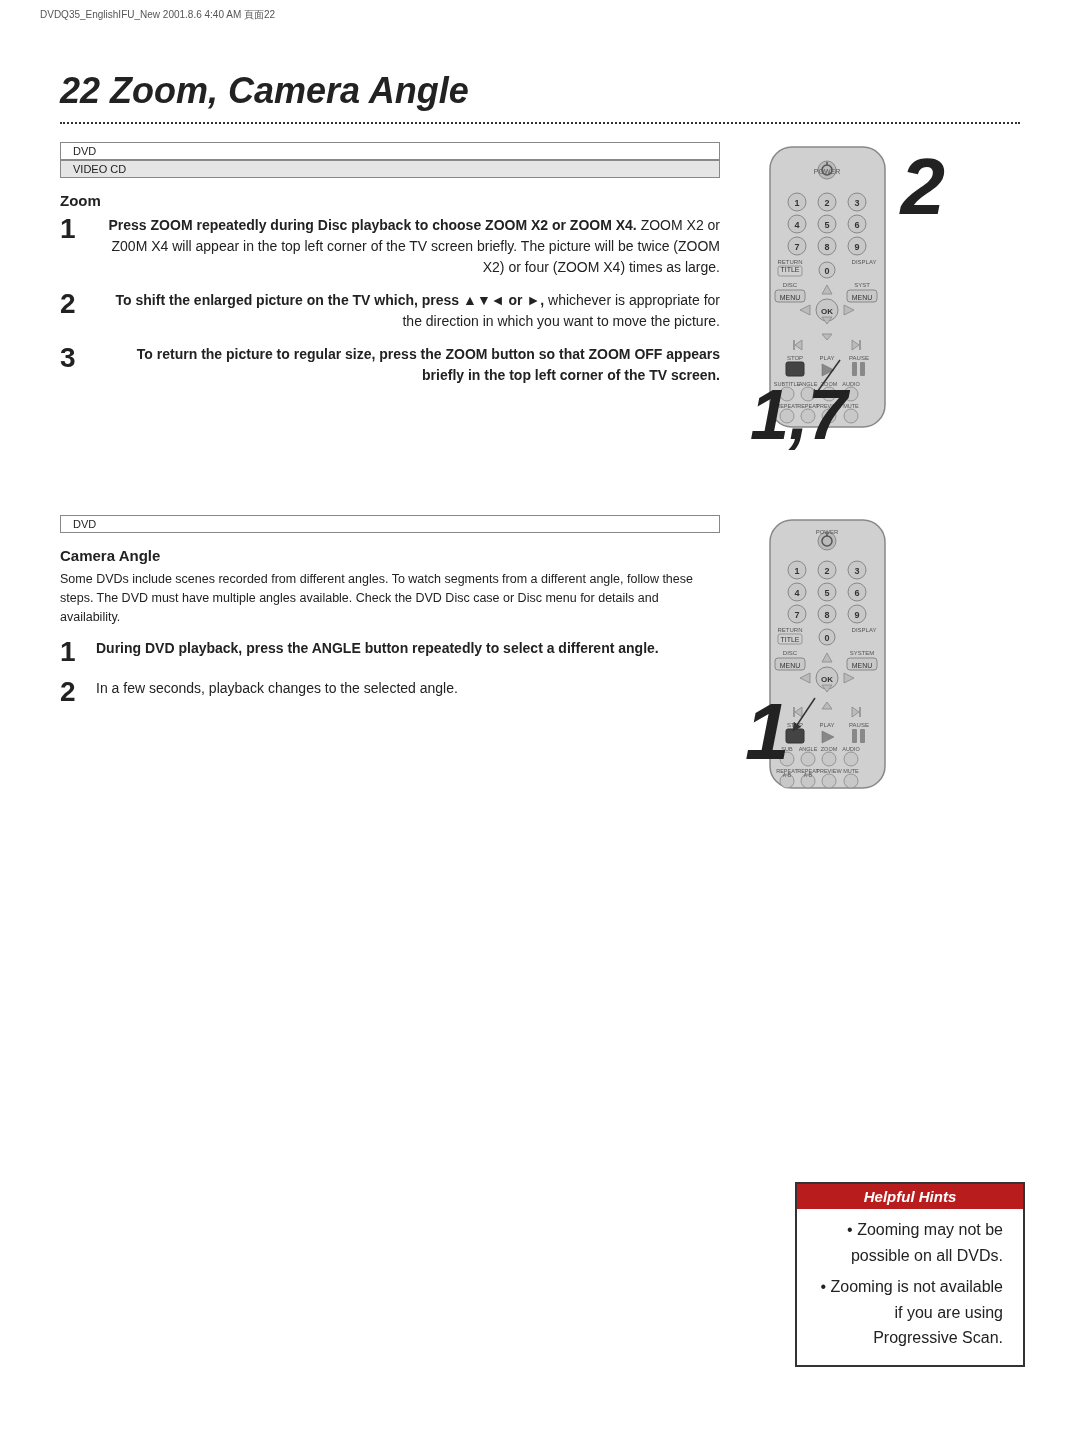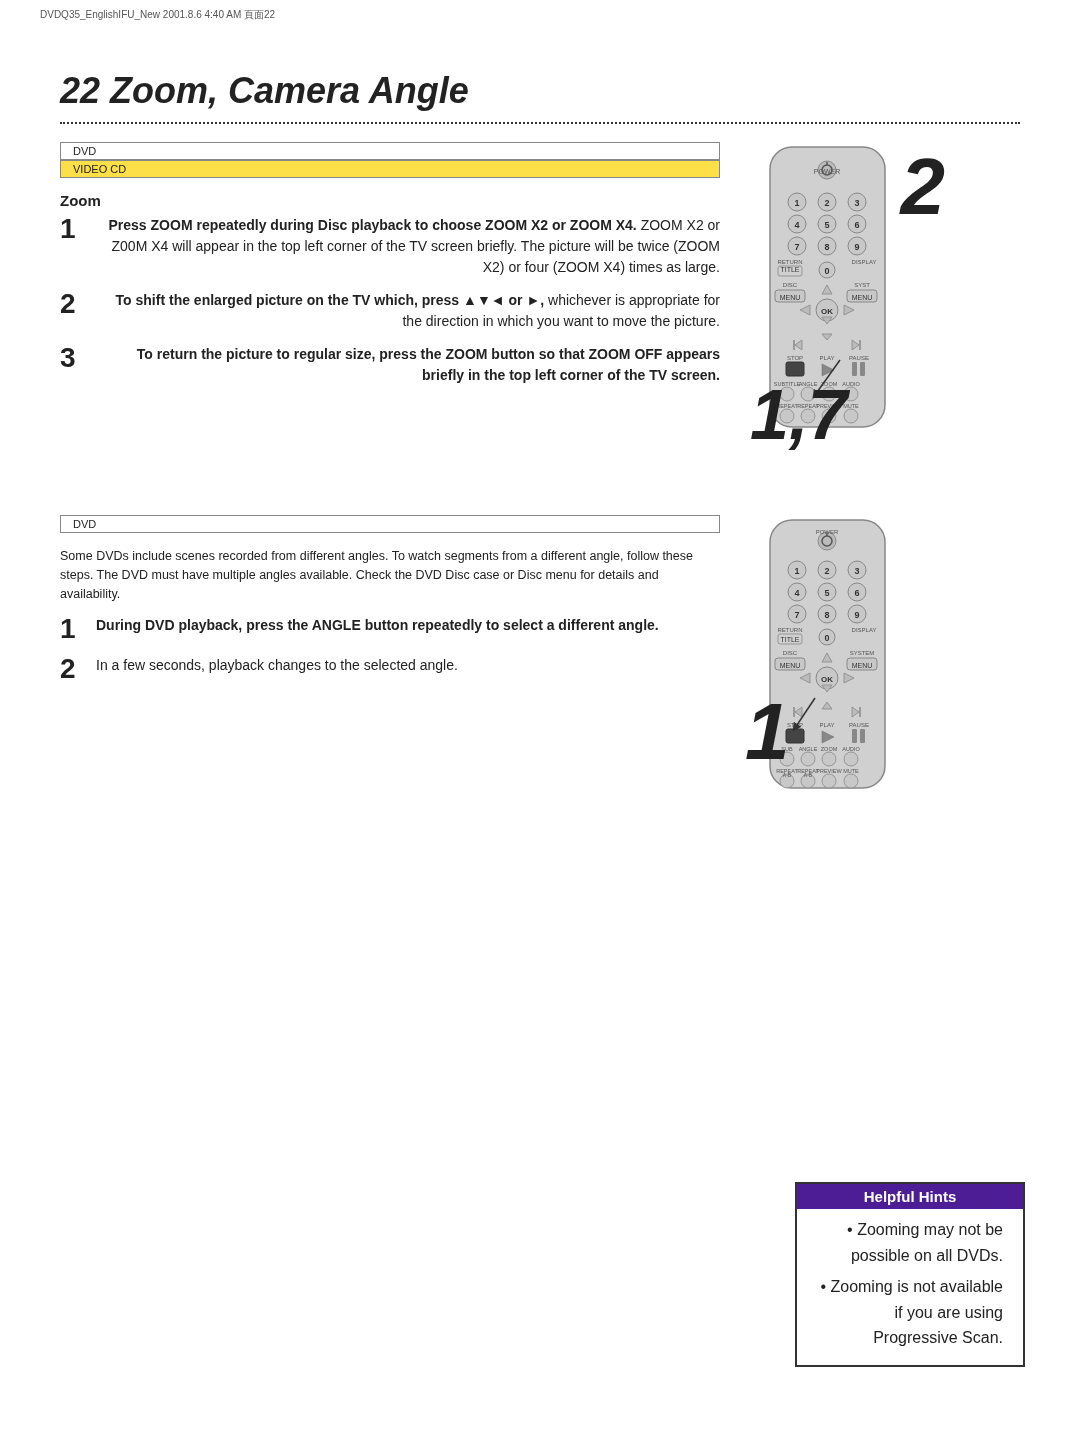--- a/index.html
+++ b/index.html
@@ -49,21 +49,21 @@
       margin-bottom: 14px;
       flex-direction: column;
     }
     .mode-badge {
       border: 1px solid #888;
       padding: 2px 12px;
       font-size: 11px;
       background: #fff;
     }
     .mode-badge.active {
-      background: #fde047;
+      background: #e5e5e5;
     }
 
     
     .two-col {
       display: flex;
       gap: 0;
     }
     .left-col {
       flex: 1;
       padding-right: 20px;
@@ -112,22 +112,23 @@
     
     .helpful-hints-box {
       position: absolute;
       right: 55px;
       bottom: 70px;
       width: 230px;
       border: 2px solid #333;
       background: #fff;
     }
     .helpful-hints-title {
-      background: #4c1d95;
+      background: #b91c1c;
       color: #fff;
+      font-style: italic;
       font-weight: bold;
       font-size: 15px;
       text-align: center;
       padding: 4px 8px;
     }
     .helpful-hints-body {
       padding: 8px 20px;
       font-size: 16px;
       line-height: 1.6;
       text-align: right;
@@ -309,20 +310,21 @@
   </div>
 
   <div style="height:30px;"></div>
   <div class="two-col">
     <div class="left-col">
 
       <div class="mode-badges">
         <div class="mode-badge">DVD</div>
       </div>
 
+      <div class="section-heading">Camera Angle</div>
       <p class="body-text">Some DVDs include scenes recorded from different angles. To watch segments from a different angle, follow these steps. The DVD must have multiple angles available. Check the DVD Disc case or Disc menu for details and availability.</p>
 
       <div class="step-row">
         <div class="step-number">1</div>
         <div class="step-text">
           <strong>During DVD playback, press the ANGLE button repeatedly to select a different angle.</strong>
         </div>
       </div>
 
       <div class="step-row">

